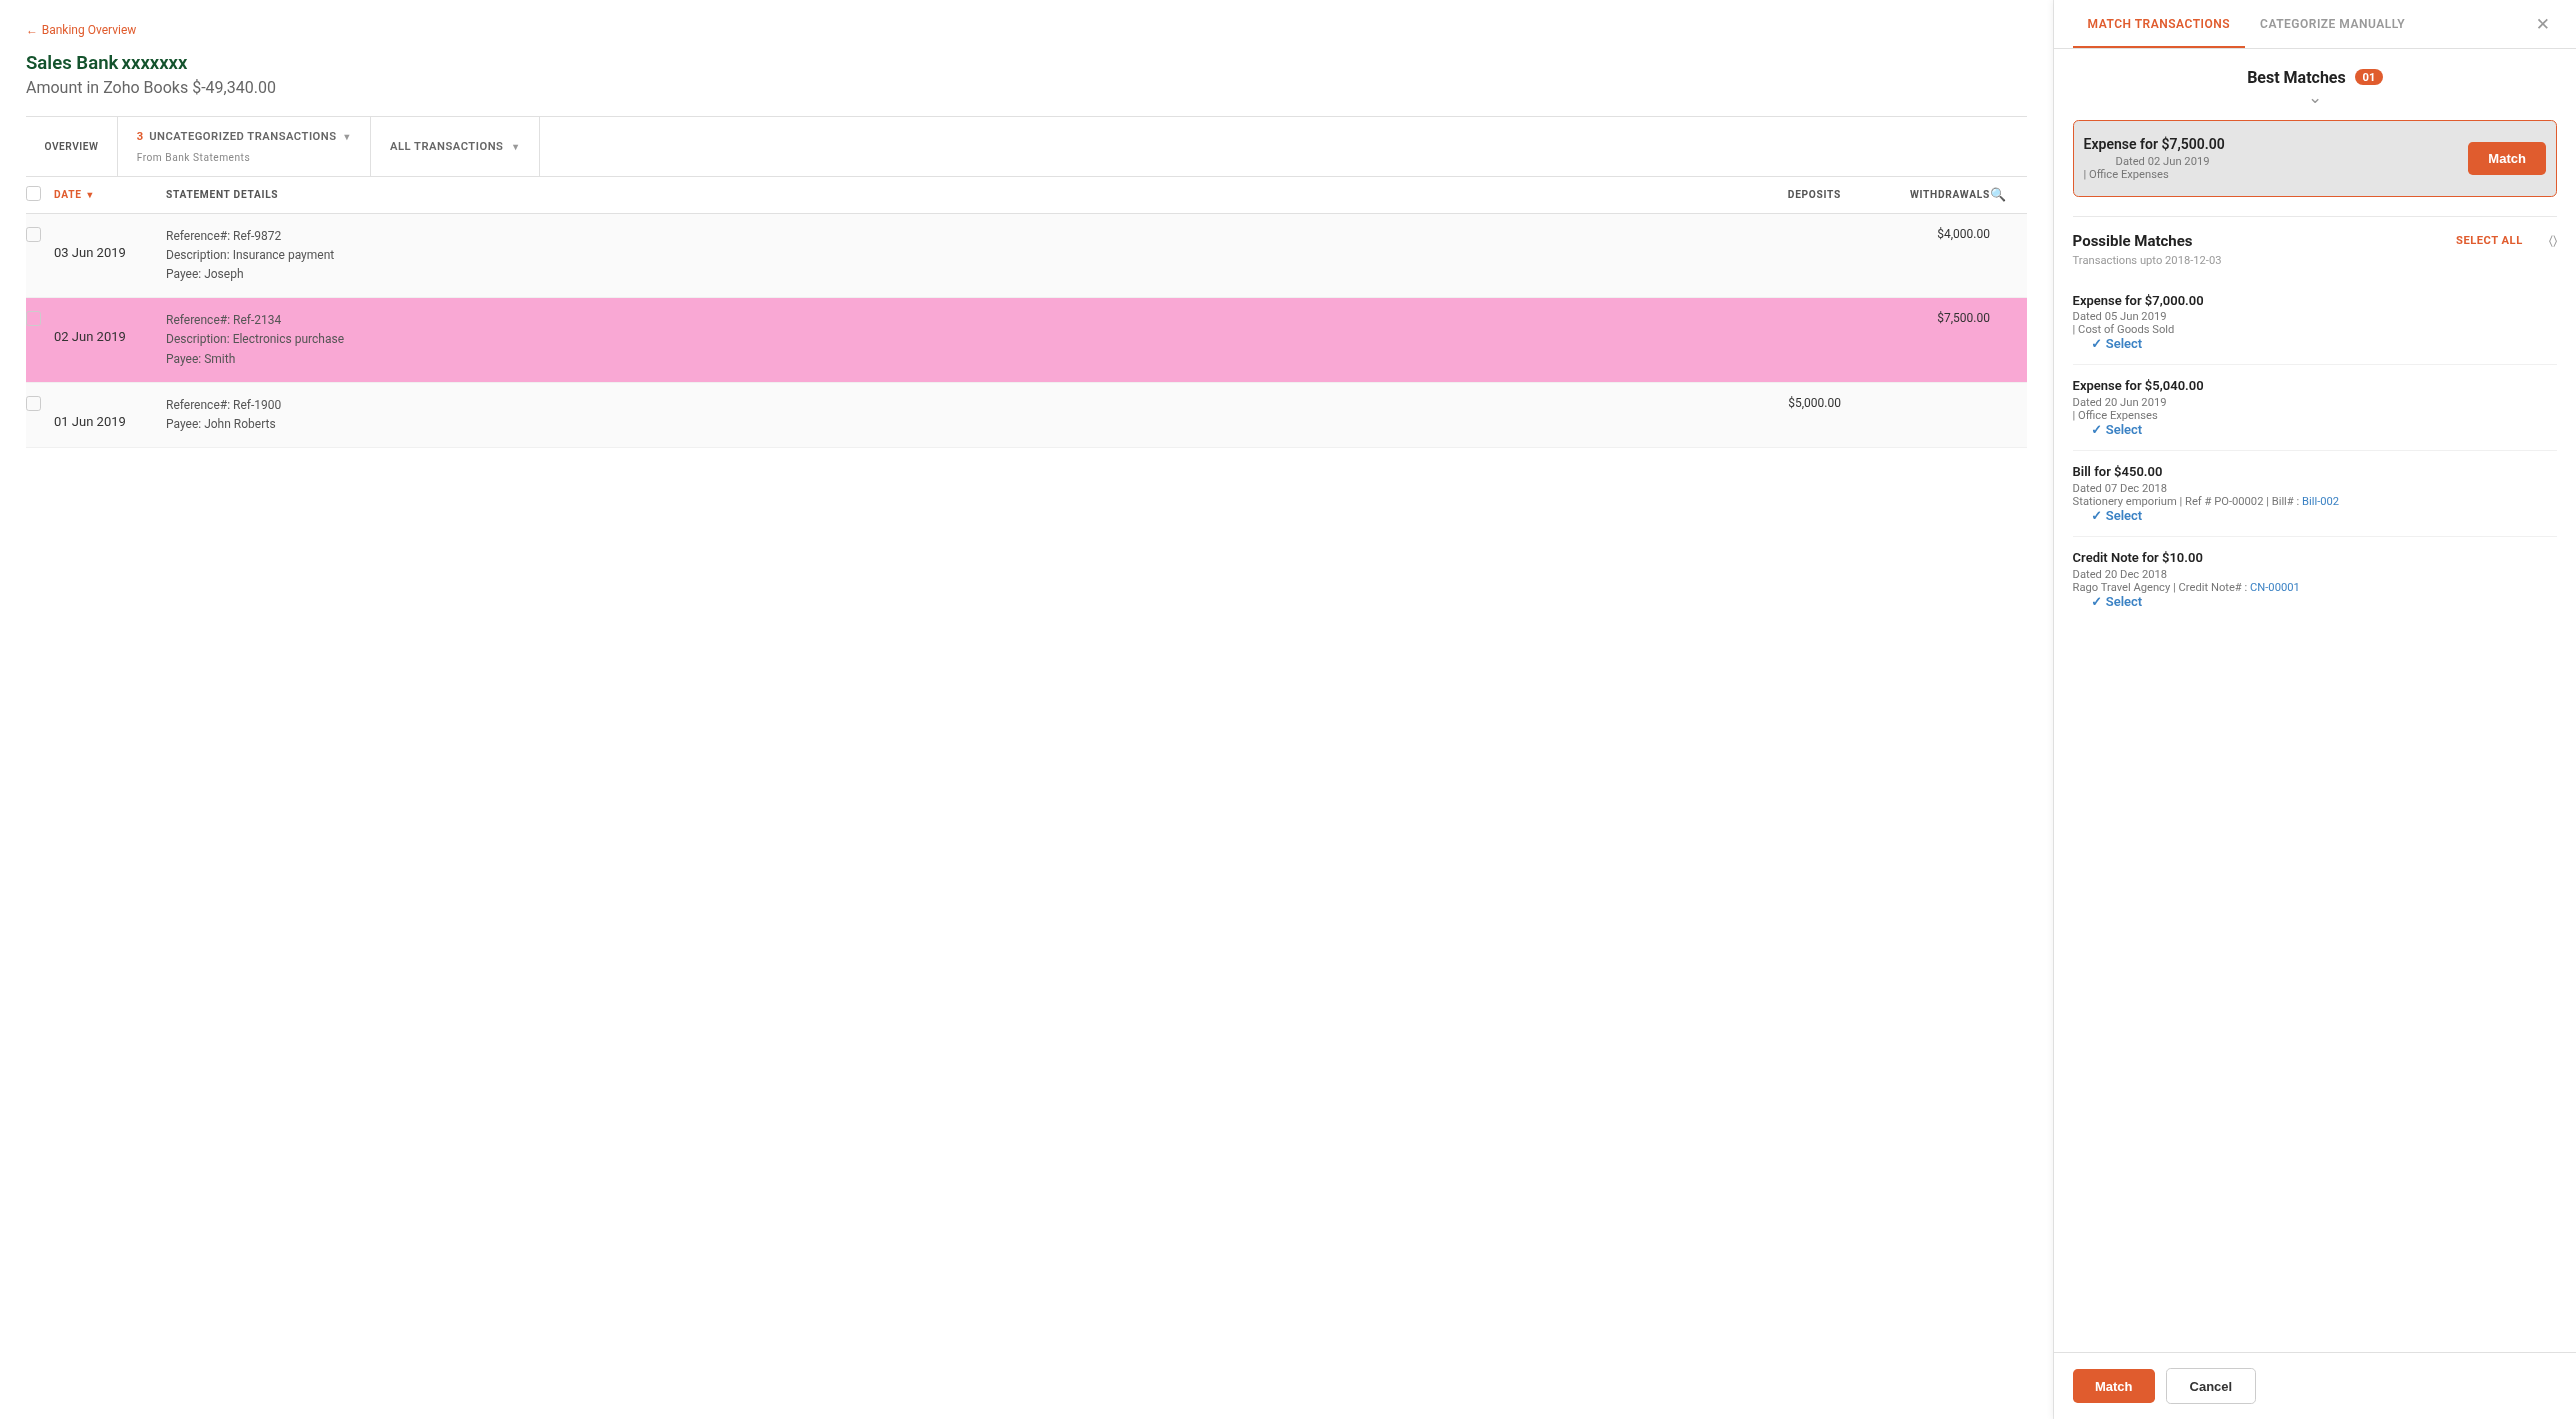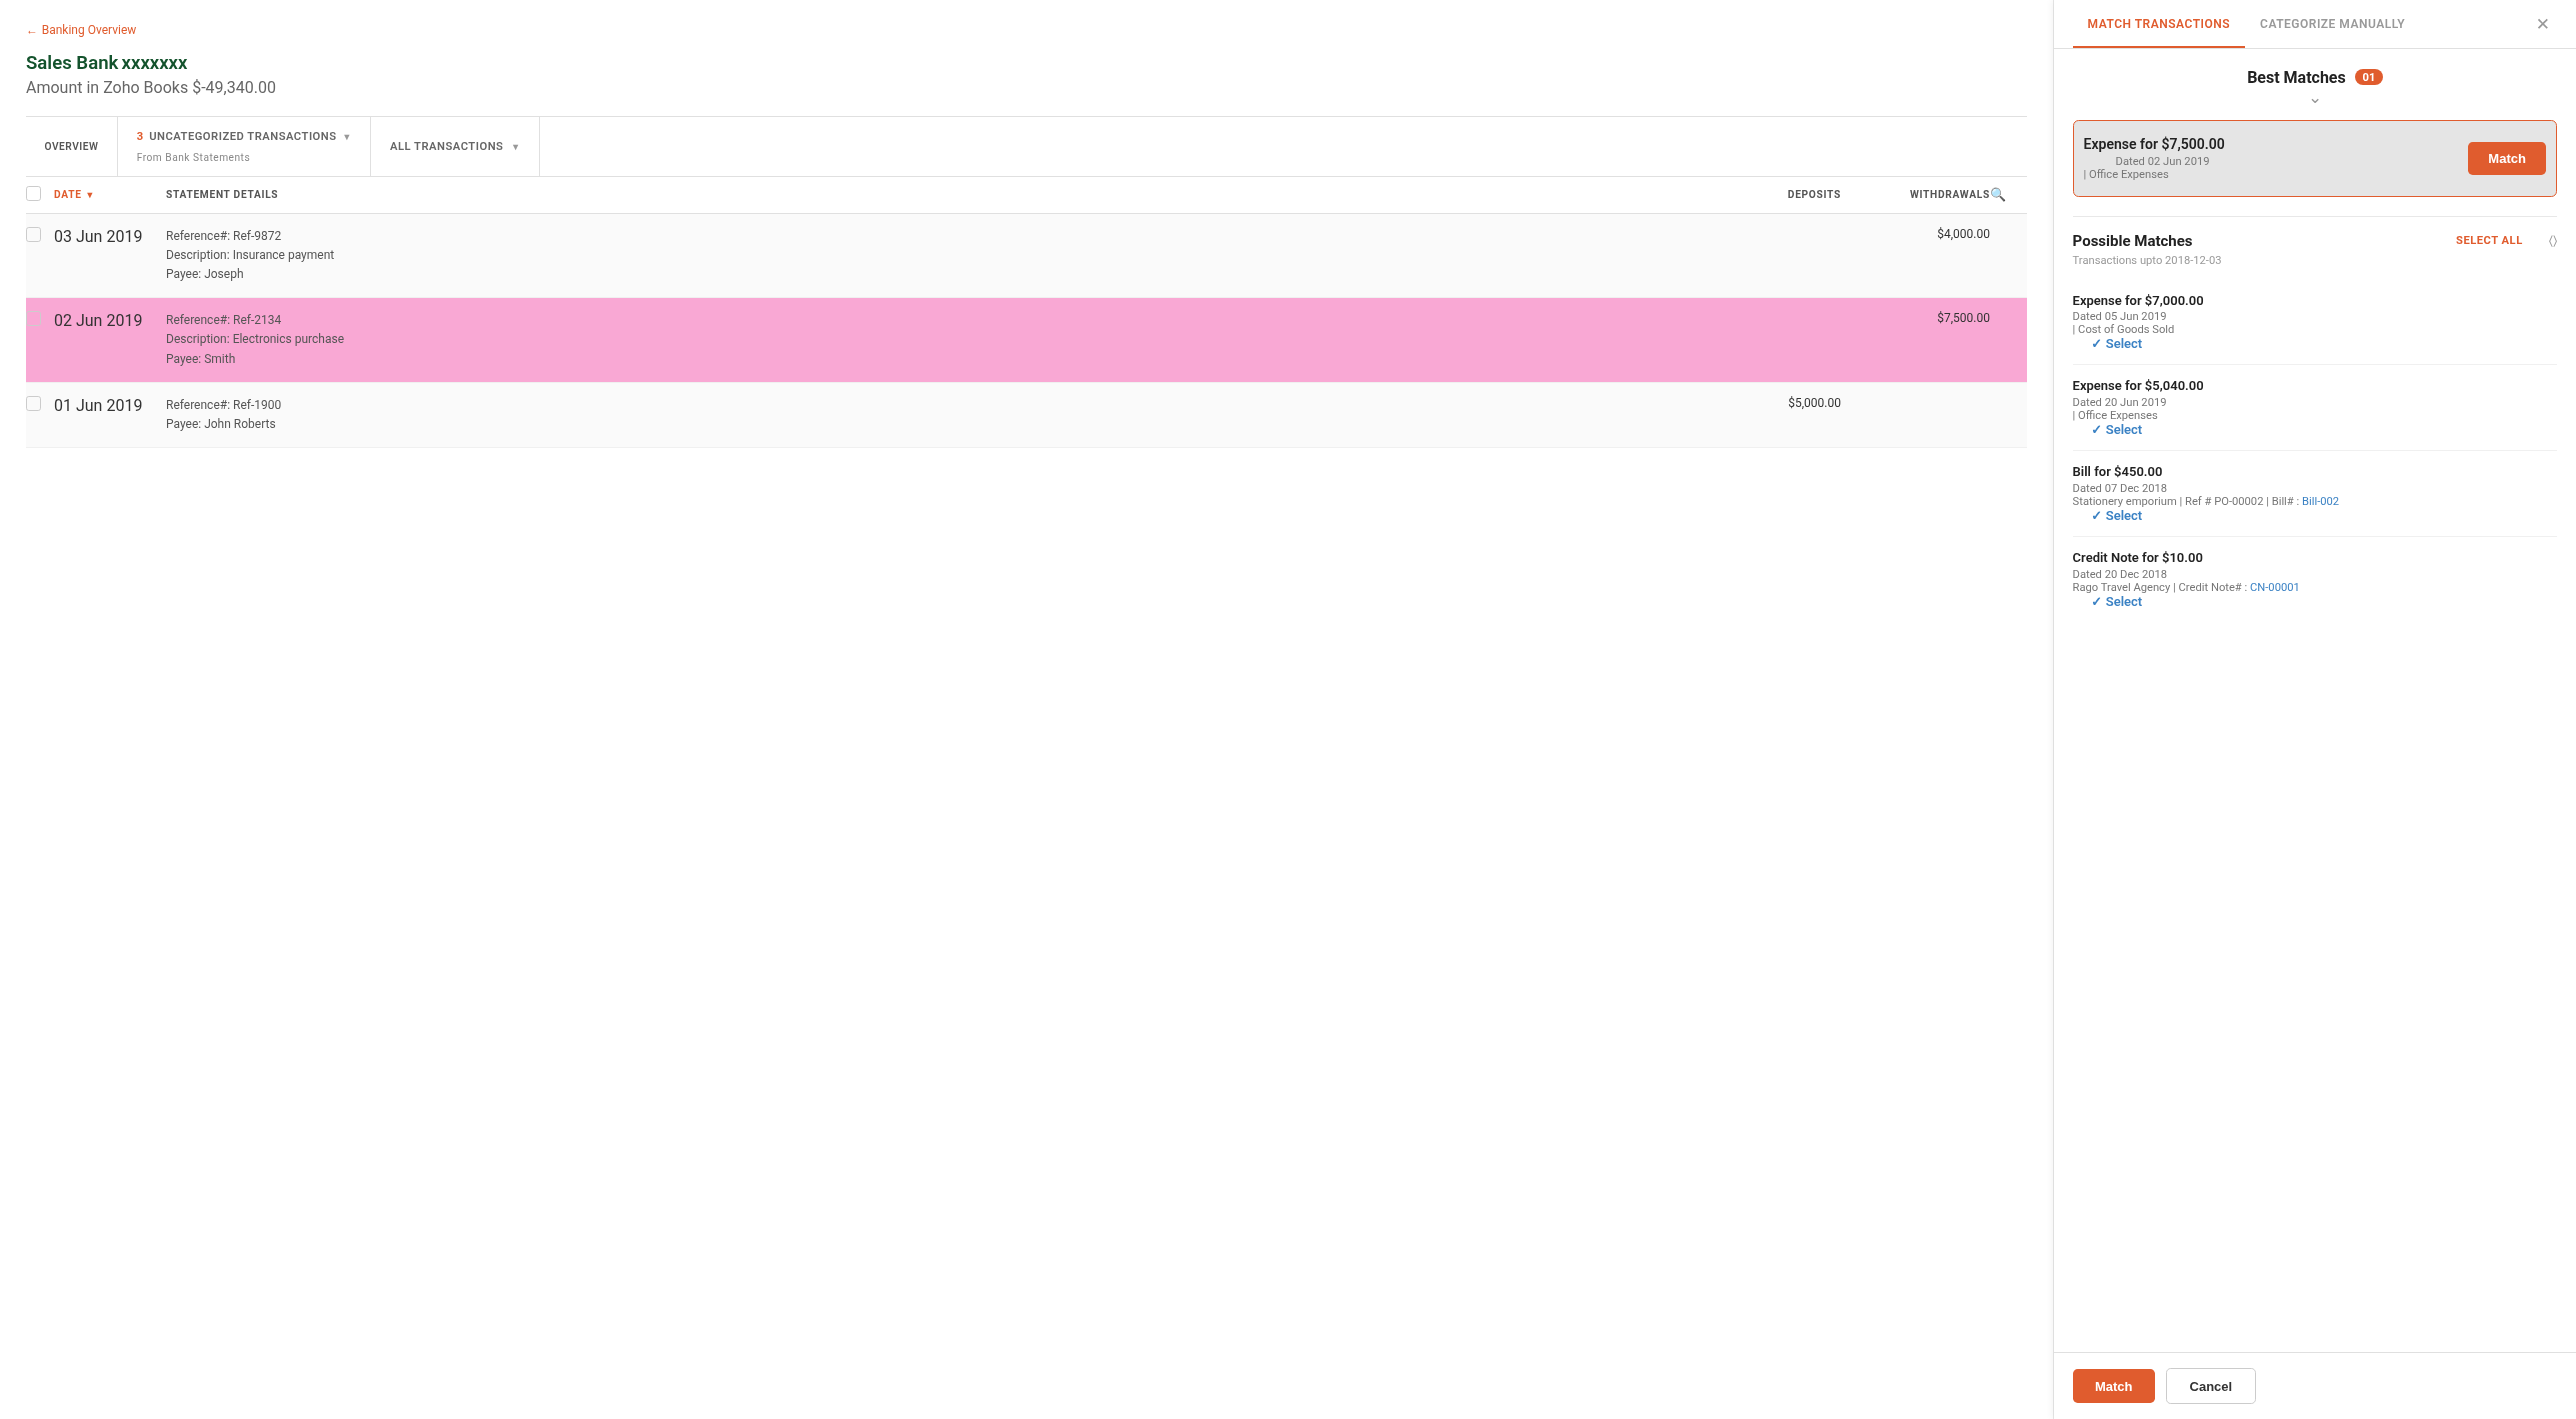--- a/index.html
+++ b/index.html
@@ -21,21 +21,21 @@
     .tab-item .tab-count { color: #e05c2e; font-weight: 700; }
     .tab-item .chevron { color: #999; font-size: 9.3px; }
 
     .table-container { margin-top: 0; }
     .table-header { display: grid; grid-template-columns: 28px 112px 1fr 149px 149px 37px; align-items: center; padding: 9.3px 0; border-bottom: 1.9px solid #e0e0e0; font-size: 10.2px; font-weight: 700; letter-spacing: 0.7px; color: #555; text-transform: uppercase; }
     .table-header .date-col { display: flex; align-items: center; gap: 3.7px; color: #e05c2e; }
     .table-header .sort-arrow { font-size: 9.3px; }
 
     .table-row { display: grid; grid-template-columns: 28px 112px 1fr 149px 149px 37px; align-items: start; padding: 13px 0; border-bottom: 0.9px solid #f0f0f0; }
     .table-row:nth-child(even) { background: #fafafa; }
-    .table-row .date-cell { font-size: 16px; color: #333; }
+    .table-row .date-cell { font-size: 13px; color: #333; margin-top: 18px; }
     .table-row .details-cell { font-size: 12px; color: #555; line-height: 1.6; }
     .table-row .deposit-cell { font-size: 12px; color: #333; text-align: right; }
     .table-row .withdrawal-cell { font-size: 12px; color: #333; text-align: right; }
 
     .checkbox { width: 15px; height: 15px; border: 1.4px solid #ccc; border-radius: 2.8px; cursor: pointer; display: inline-block; }
 
     
     .right-panel { width: 522px; min-width: 522px; display: flex; flex-direction: column; background: #fff; box-shadow: -1.9px 0 7.5px rgba(0,0,0,0.06); }
 
     .right-panel-tabs { display: flex; align-items: center; border-bottom: 0.9px solid #e0e0e0; padding: 0 18.6px; position: relative; }

